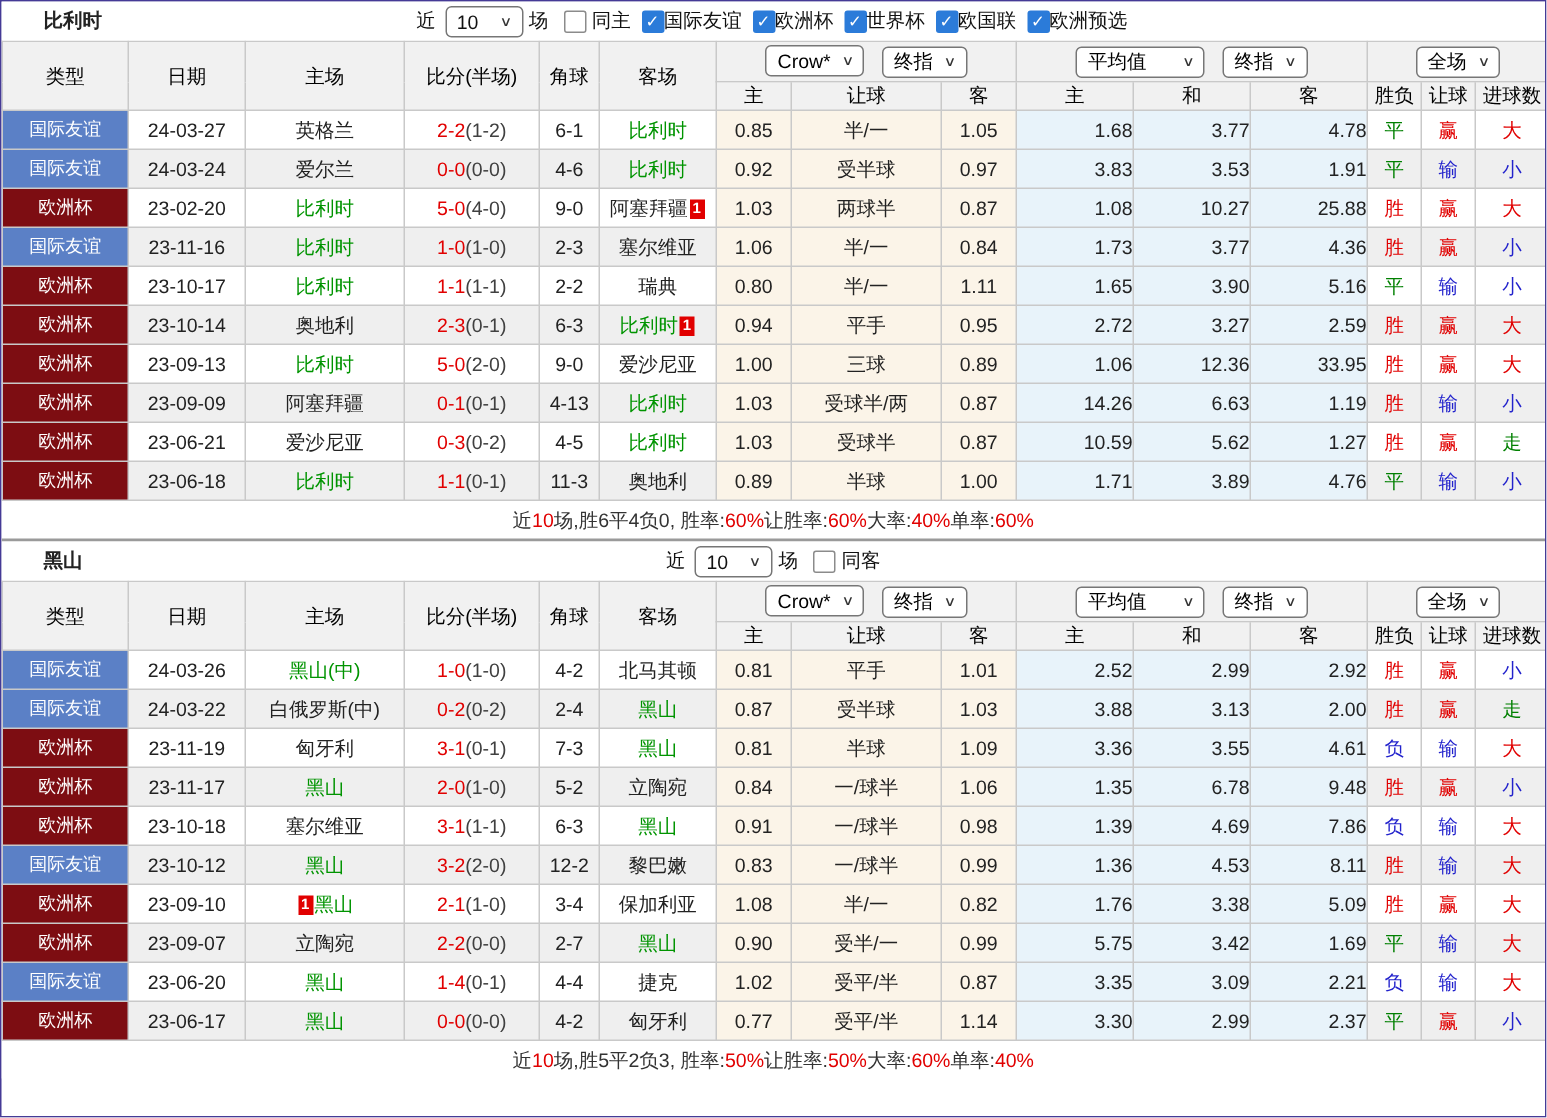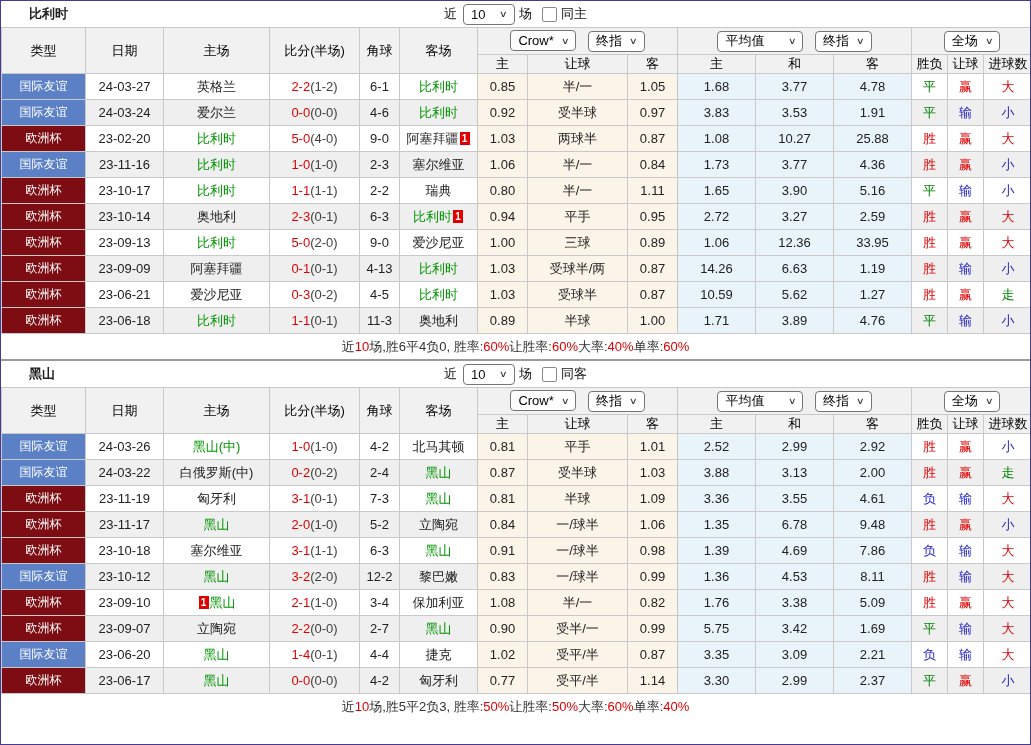--- a/index.html
+++ b/index.html
@@ -33,21 +33,21 @@
   
   table { border-collapse:collapse; table-layout:fixed; width:100%; font-size:13px; }
   th,td { border:1px solid #c9c9c9; text-align:center; padding:0; overflow:hidden; white-space:nowrap; }
   thead th { background:#f1f1f1; font-weight:normal; color:#000; }
   tr.groups th { height:26px; }
   tr.subs th { height:17px; }
   tbody td { height:25px; color:#222; }
   tr.odd  td { background:#fff; }
   tr.even td { background:#efefef; }
   tbody td.cream { background:#fbf4e8 !important; }
-  tbody td.blue  { background:#e8f3fa !important; }
+  tbody td.blue  { background:#e8f3fa !important;text-align:right; }
   td.type-cell { color:#fff; font-size:12px; }
   .score-main { color:#e10000; }
   .score-half { color:#404040; }
   .team-green { color:#009400; }
   .card-badge { display:inline-block; background:#e10000; color:#fff; font-size:10px; font-weight:bold; line-height:13px; min-width:8px; padding:0 1px; margin:0 1px; vertical-align:1px; }
 
   
   .summary { height:25px; display:flex; align-items:center; justify-content:center; font-size:13px; color:#333; background:#fff; border-bottom:2px solid #9a9a9a; }
   .summary.last { border-bottom:none; }
   .summary .red { color:#e10000; }
@@ -64,20 +64,21 @@
       <span class="team-name">比利时</span>
       <span class="filter-content">
         <span>近</span>
         <span class="sel" style="min-width:52px">
           <span>10</span>
               <span class="chev">∨</span>
         </span>
         <span>场</span>
         <span class="cb unchecked"></span>
         <span class="cb-label">同主</span>
+        <span class="comps"><span class="cb checked">✓</span><span class="cb-label">国际友谊</span><span class="cb checked">✓</span><span class="cb-label">欧洲杯</span><span class="cb checked">✓</span><span class="cb-label">世界杯</span><span class="cb checked">✓</span><span class="cb-label">欧国联</span><span class="cb checked">✓</span><span class="cb-label">欧洲预选</span></span>
       </span>
     </div>
 
     <table>
       <colgroup>
         <col style="width:84px">
             <col style="width:78px">
             <col style="width:106px">
             <col style="width:90px">
         <col style="width:40px">

